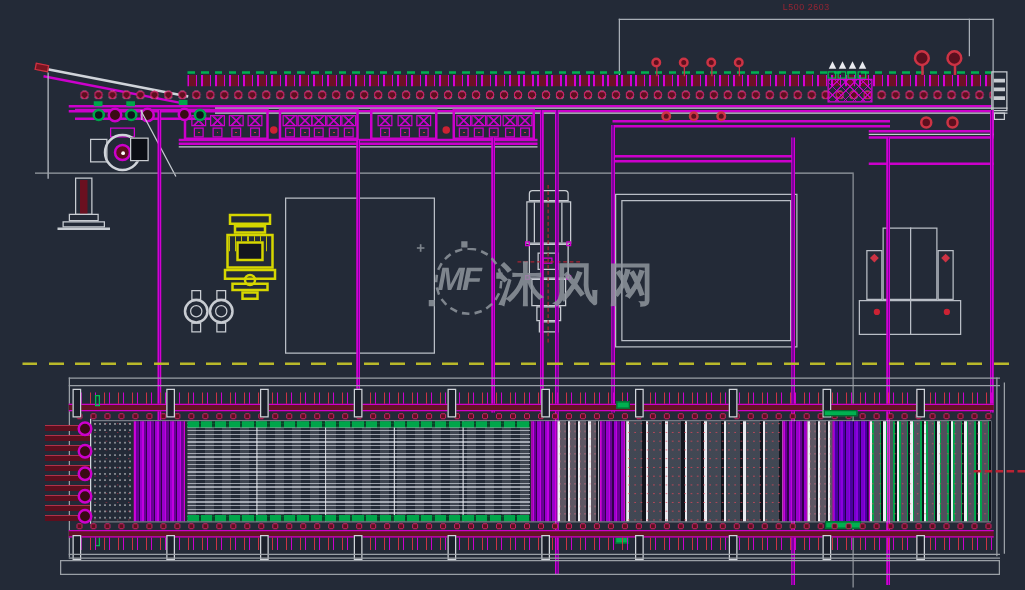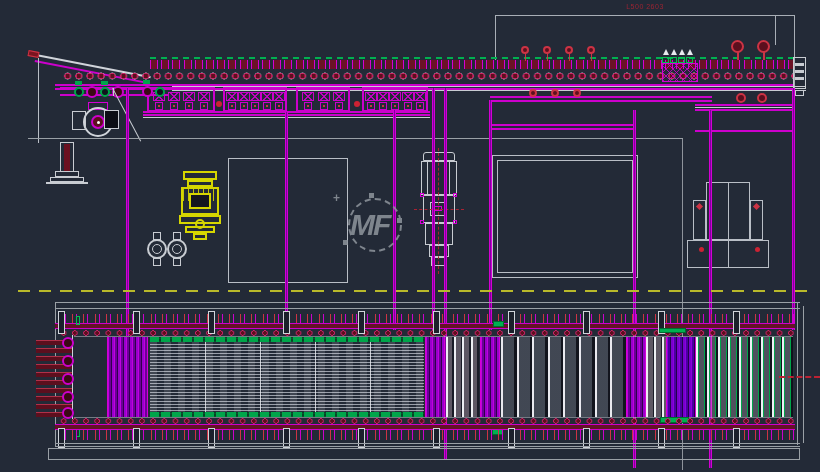--- a/index.html
+++ b/index.html
@@ -323,16 +323,17 @@
 
     <div class="a" style="left:779px;top:76px;width:41px;height:0;border-top:2px dashed #bb2233;"></div>
   </div>
 
   <div class="a wm" style="left:300px;top:185px;width:240px;height:95px;">
     <div class="a circle" style="left:48px;top:13px;width:54px;height:54px;"></div>
     <div class="a stud" style="left:69px;top:8px;width:5px;height:5px;"></div>
     <div class="a stud" style="left:97px;top:33px;width:5px;height:5px;"></div>
     <div class="a stud" style="left:43px;top:55px;width:5px;height:5px;"></div>
     <div class="a" style="left:33px;top:6px;font-size:12px;font-weight:bold;">+</div>
-    <div class="a" style="left:50px;top:23px;font-size:30px;font-weight:900;font-style:italic;letter-spacing:-2px;">MF</div>
+    <div class="a" style="left:50px;top:23px;font-size:26px;font-weight:900;font-style:italic;letter-spacing:-2px;">MF</div>
+    <div class="a" style="left:98px;top:18px;font-size:37px;font-weight:900;letter-spacing:7px;white-space:nowrap;">沐风网</div>
   </div>
 
 </div>
 
 </body></html>

